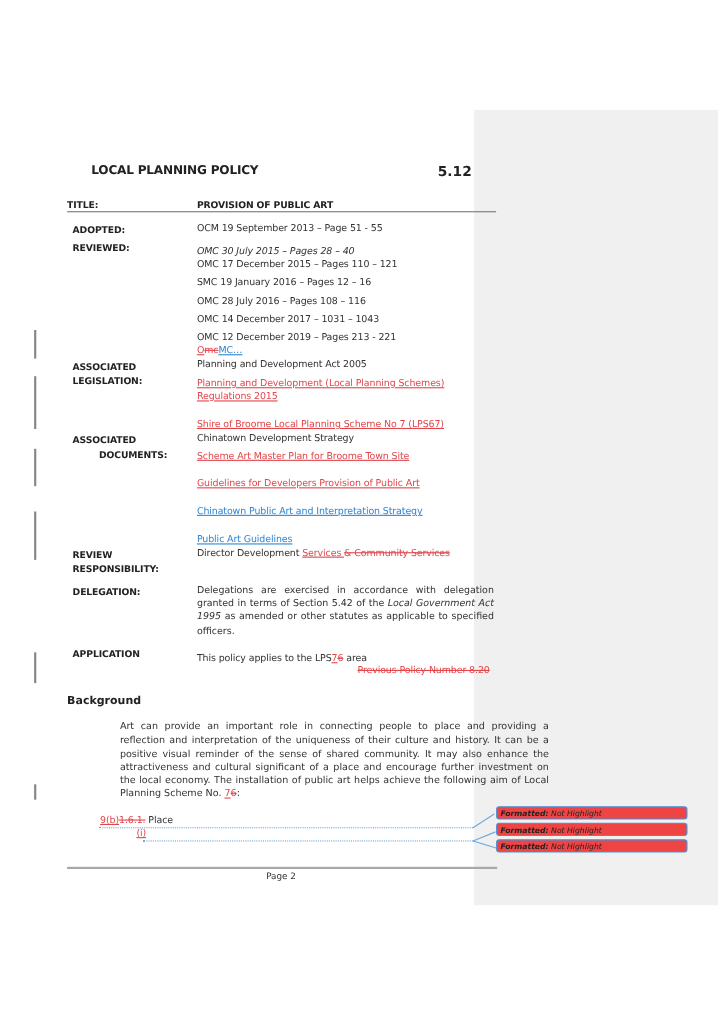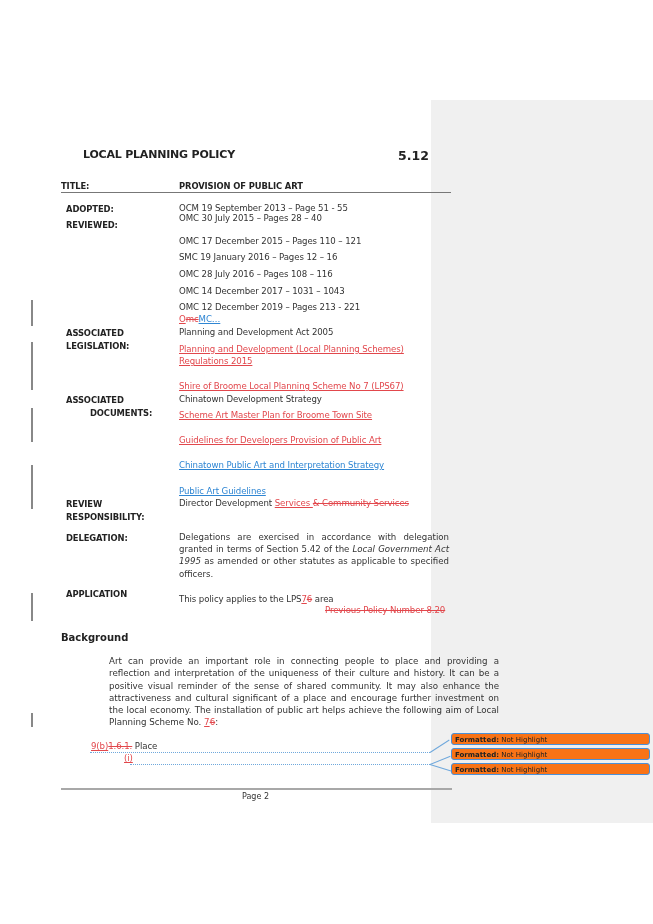--- a/index.html
+++ b/index.html
@@ -12,21 +12,21 @@
   .val { font-size:8.6px; color:#333; letter-spacing:-0.1px; }
   .ins { color:#e2474c; text-decoration:underline; }
   .del { color:#e2474c; text-decoration:line-through; }
   .ins-blue { color:#2f86d3; text-decoration:underline;text-align:center; }
   .hr-title { position:absolute; left:61px; top:192px; width:390px; height:1px; background:#777; }
   .hr-foot { position:absolute; left:61px; top:788px; width:391px; height:2px; background:#a8a8a8; }
   .bar { position:absolute; left:31px; width:1.5px; background:#888; }
   .para { position:absolute; left:61px; top:655px; width:390px; font-size:8.7px; line-height:12.3px; text-align:justify; color:#333;margin-left:48px; }
   .deleg { position:absolute; left:179px; top:531px; width:270px; font-size:8.6px; line-height:12.2px; text-align:justify; color:#333; }
   .dotline { position:absolute; height:0; border-top:1px dotted #6fa8dc; }
-  .comment { position:absolute; left:451px; width:199px; height:12px; border:1px solid #4a90d9; border-radius:3px; background:#f97316; font-size:7px; line-height:12px; padding-left:3px; box-sizing:border-box; white-space:nowrap; }
+  .comment { position:absolute; left:451px; width:174px; height:12px; border:1px solid #4a90d9; border-radius:3px; background:#ef4444; font-size:7px; line-height:12px; padding-left:3px; box-sizing:border-box; white-space:nowrap;font-style:italic; }
   .comment b { font-weight:bold; }
   .conn { position:absolute; height:0; border-top:1px solid #6fa8dc; transform-origin:left center; }
   .footer-page { left:242px; top:792px; font-size:8px; color:#333; }
 </style>
 </head>
 <body>
 
 <div class="pane"></div>
 
 <div class="abs h-title">LOCAL PLANNING POLICY</div>
@@ -39,21 +39,21 @@
 <div class="bar" style="top:342px;height:48px;"></div>
 <div class="bar" style="top:408px;height:34px;"></div>
 <div class="bar" style="top:465px;height:44px;"></div>
 <div class="bar" style="top:593px;height:28px;"></div>
 <div class="bar" style="top:713px;height:14px;"></div>
 
 <div class="abs lbl" style="left:66px;top:204px;">ADOPTED:</div>
 <div class="abs val" style="left:179px;top:203px;">OCM 19 September 2013 – Page 51 - 55</div>
 
 <div class="abs lbl" style="left:66px;top:220px;">REVIEWED:</div>
-<div class="abs val" style="left:179px;top:213px;">OMC 30 July 2015 – Pages 28 – 40</div>
+<div class="abs val" style="left:179px;top:224px;font-style:italic;">OMC 30 July 2015 – Pages 28 – 40</div>
 <div class="abs val" style="left:179px;top:236px;">OMC 17 December 2015 – Pages 110 – 121</div>
 <div class="abs val" style="left:179px;top:252px;">SMC 19 January 2016 – Pages 12 – 16</div>
 <div class="abs val" style="left:179px;top:269px;">OMC 28 July 2016 – Pages 108 – 116</div>
 <div class="abs val" style="left:179px;top:286px;">OMC 14 December 2017 – 1031 – 1043</div>
 <div class="abs val" style="left:179px;top:302px;">OMC 12 December 2019 – Pages 213 - 221</div>
 <div class="abs val" style="left:179px;top:314px;">
   <span class="ins">O</span><span class="del">mc</span><span class="ins-blue">MC…</span>
 </div>
 
 <div class="abs lbl" style="left:66px;top:328px;">ASSOCIATED</div>

